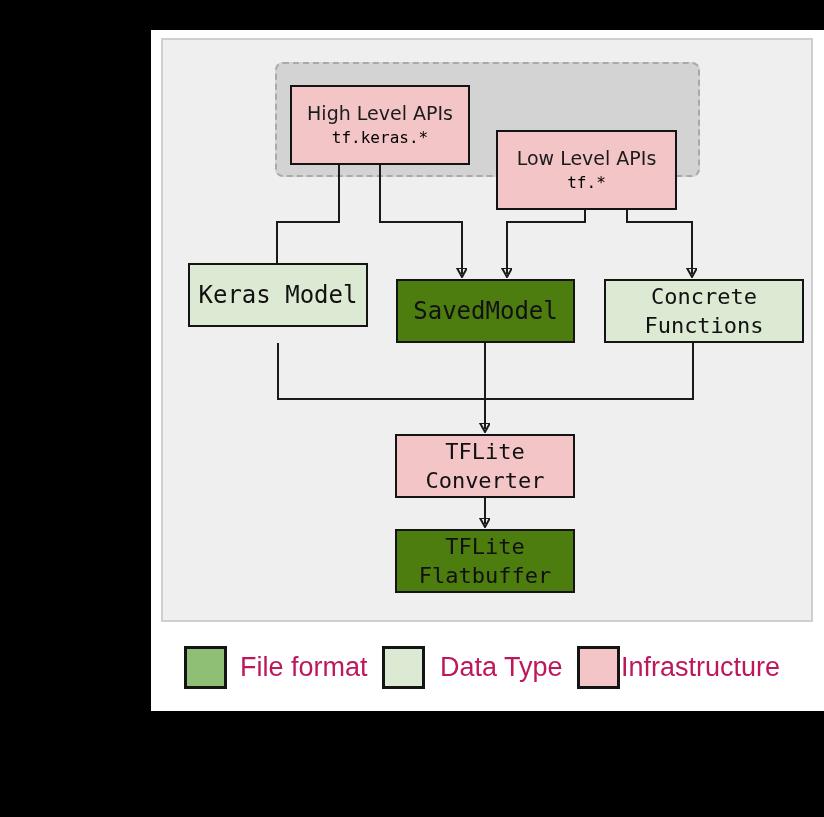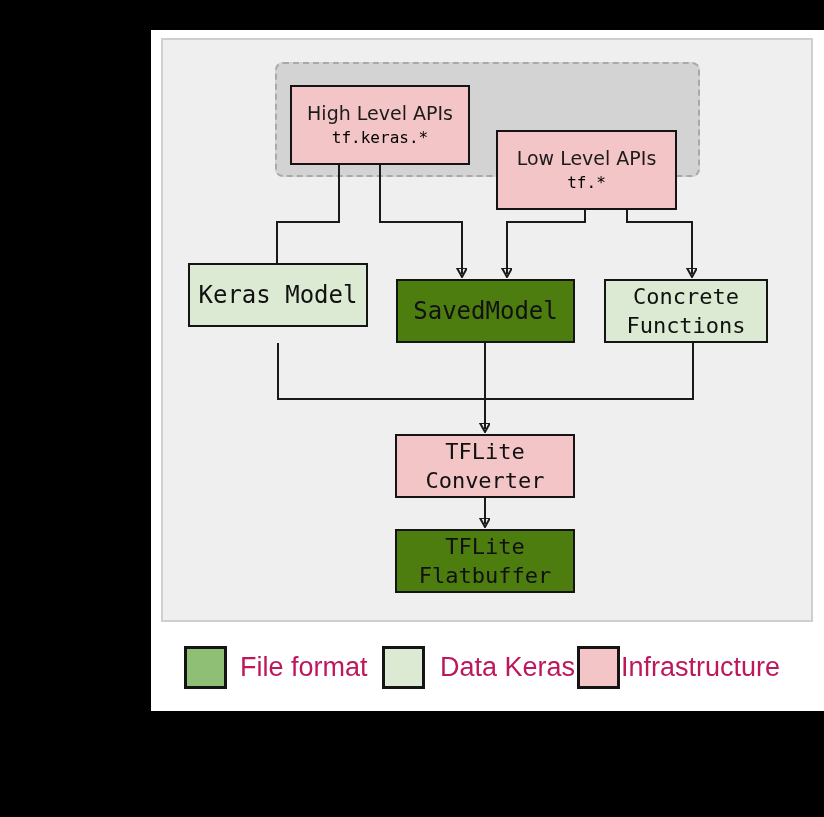--- a/index.html
+++ b/index.html
@@ -65,21 +65,21 @@
     white-space: pre-line;
     color: #111;
   }
   .size-lg { font-size: 24px; line-height: 30px; }
   .size-md { font-size: 22px; line-height: 29px; }
 
   #node-high-level  { left: 127px; top: 45px;  width: 180px; height: 80px; }
   #node-low-level   { left: 333px; top: 45px;  width: 181px; height: 80px; margin-top: 45px; }
   #node-keras       { left: 25px;  top: 223px; width: 180px; height: 64px; }
   #node-saved       { left: 233px; top: 239px; width: 179px; height: 64px; }
-  #node-concrete    { left: 441px; top: 239px; width: 164px; height: 64px; }
+  #node-concrete    { left: 441px; top: 239px; width: 200px; height: 64px; }
   #node-converter   { left: 232px; top: 394px; width: 180px; height: 64px; }
   #node-flatbuffer  { left: 232px; top: 489px; width: 180px; height: 64px; }
 
   .connectors {
     position: absolute;
     left: 0; top: 0;
     width: 648px; height: 580px;
     pointer-events: none;
   }
   .connectors path { stroke: #1a1a1a; stroke-width: 2; fill: none; }
@@ -163,18 +163,18 @@
       <div class="mono-label size-md">TFLite
 Flatbuffer</div>
     </div>
 
   </div>
 
   <div class="legend-swatch" id="swatch-file" style="background-color: rgb(143, 190, 117);"></div>
   <div class="legend-label" id="label-file">File format</div>
 
   <div class="legend-swatch" id="swatch-data" style="background-color: rgb(220, 234, 211);"></div>
-  <div class="legend-label" id="label-data">Data Keras</div>
+  <div class="legend-label" id="label-data">Data Type</div>
 
   <div class="legend-swatch" id="swatch-infra" style="background-color: rgb(243, 197, 199);"></div>
   <div class="legend-label" id="label-infra">Infrastructure</div>
 
 </div>
 
 </body></html>

